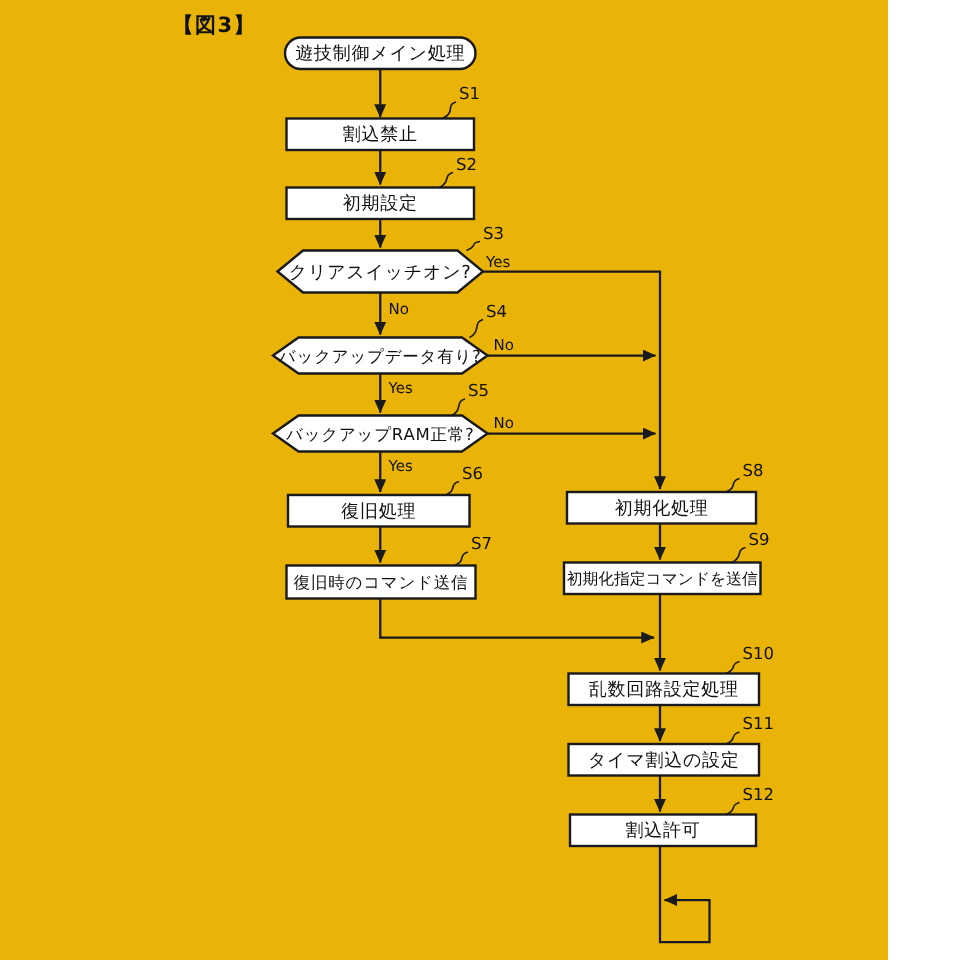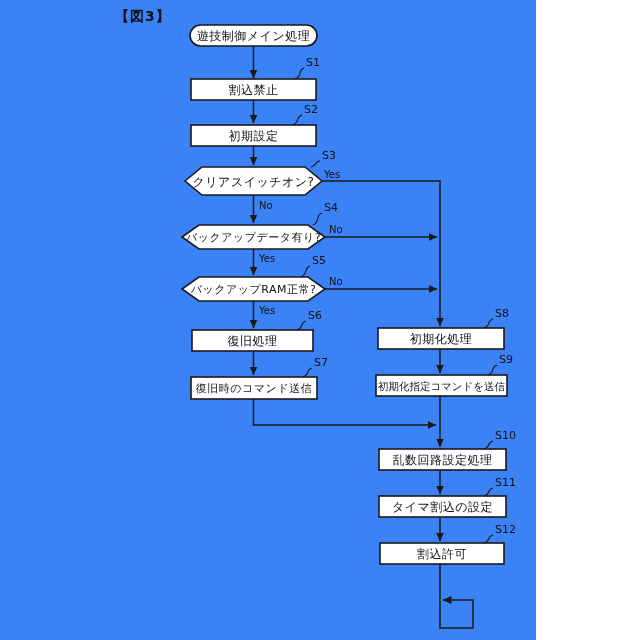--- a/index.html
+++ b/index.html
@@ -1,16 +1,16 @@
 <!DOCTYPE html>
 <html><head>
 <meta charset="utf-8">
 <style>
   html,body{margin:0;padding:0;background:#ffffff;}
-  .page{position:relative;width:536px;height:640px;background:#3b82f6;overflow:hidden;
+  .page{position:relative;width:592px;height:640px;background:#eab308;overflow:hidden;
         font-family:"DejaVu Sans","Liberation Sans",sans-serif;}
   svg text{fill:#111111;font-family:"DejaVu Sans","Liberation Sans",sans-serif;}
   .fig-label{font-size:14px;font-weight:bold;letter-spacing:1px;}
   .node-label{font-size:12px;letter-spacing:0.5px;text-anchor:middle;}
   .tag{font-size:11px;}
   .branch{font-size:10px;}
   .shape{fill:#ffffff;stroke:#1a1a1a;stroke-width:1.6;}
   .edge{fill:none;stroke:#1a1a1a;stroke-width:1.5;}
   .leader{fill:none;stroke:#1a1a1a;stroke-width:1.1;}
 </style>

